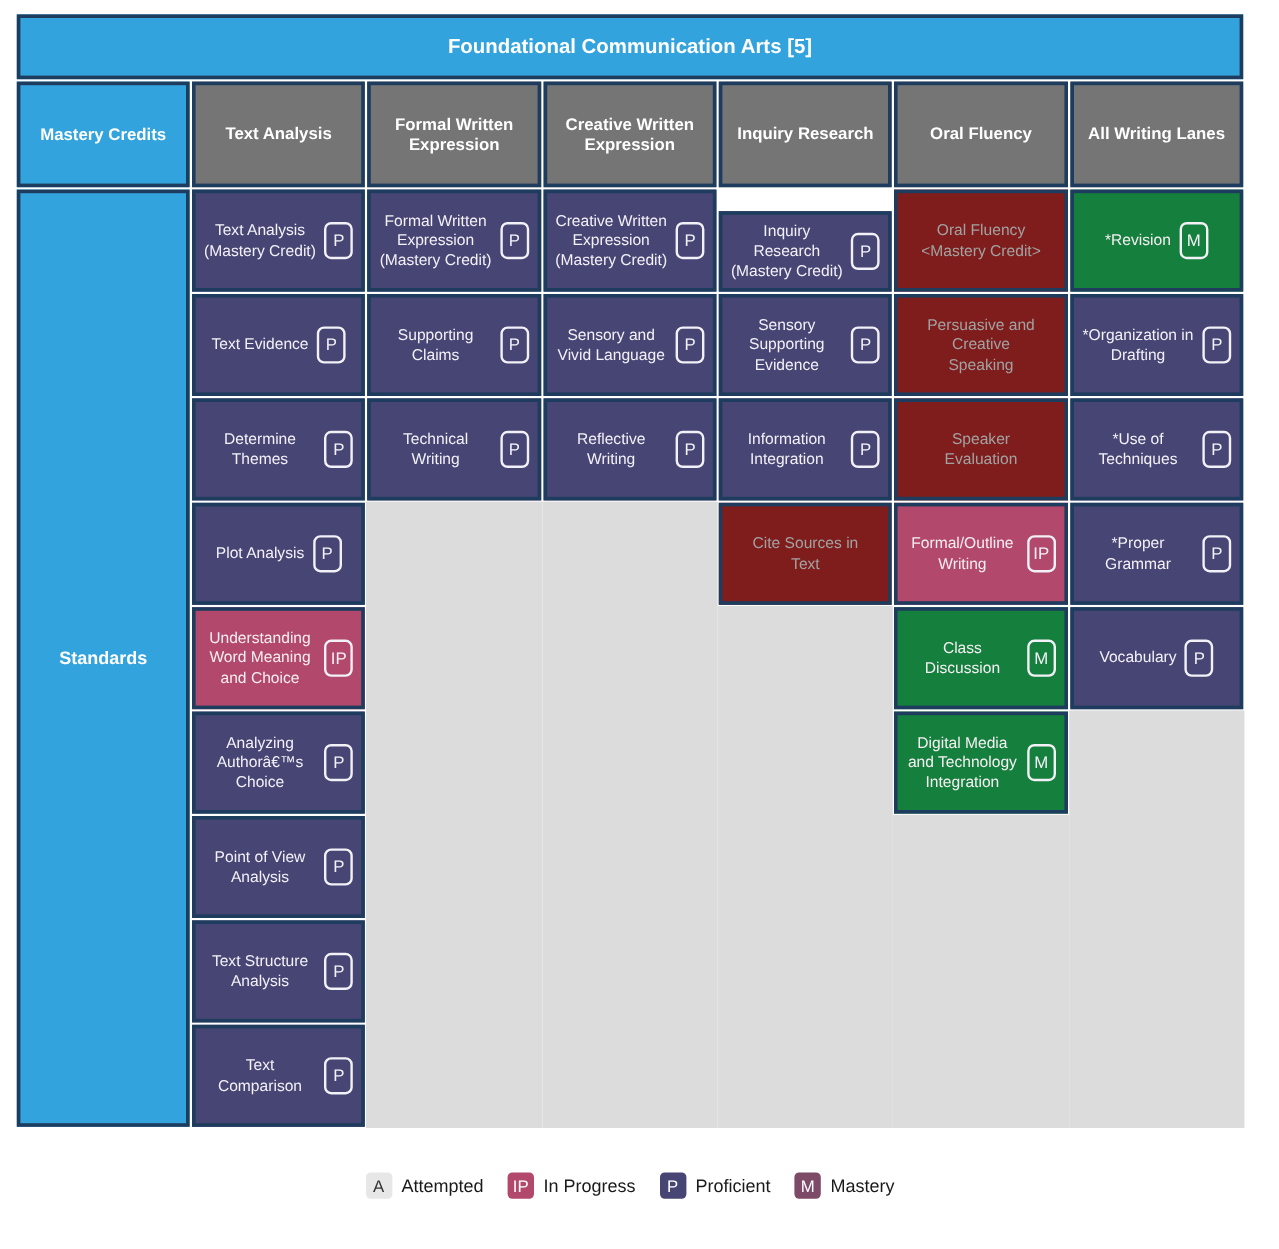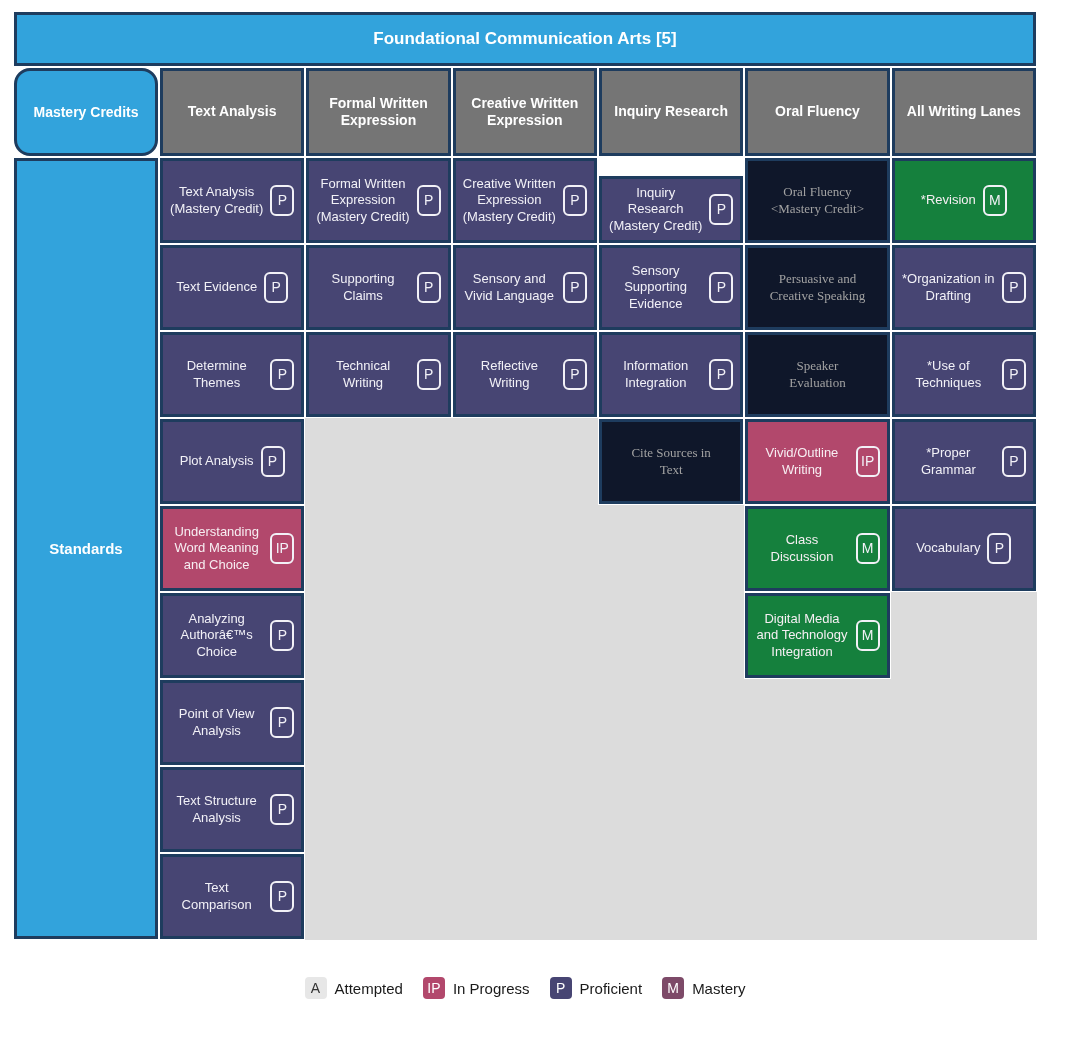--- a/index.html
+++ b/index.html
@@ -3,28 +3,28 @@
 <meta charset="utf-8">
 <style>
   html,body{margin:0;padding:0;background:#ffffff;font-family:"Liberation Sans",sans-serif;}
   .page{width:902px;height:1041px;background:#fff;box-sizing:border-box;padding:12px 30px 0 14px;}
   .board{width:1022px;display:grid;grid-template-columns:144px repeat(6,1fr);
          grid-template-rows:54px 88px repeat(9,85px);gap:2px;background:#fff;}
   .cell{box-sizing:border-box;border:3px solid #1e3c5e;display:flex;align-items:center;justify-content:center;
         text-align:center;position:relative;z-index:1;}
   .title-bar{grid-column:1/-1;grid-row:1;background:#32a3dc;color:#fff;font-weight:bold;font-size:17px;}
   .hdr{background:#757575;color:#fff;font-weight:bold;font-size:14px;line-height:1.25;padding:2px 6px;}
-  .hdr-blue{background:#32a3dc;color:#fff;font-weight:bold;font-size:14px;border-radius:16px;}
+  .hdr-blue{background:#32a3dc;color:#fff;font-weight:bold;font-size:14px;}
   .standards{grid-column:1;grid-row:3/span 9;background:#32a3dc;color:#fff;font-weight:bold;font-size:15px;}
   .card{gap:7px;padding:3px 7px;font-size:13px;line-height:1.25;cursor:default;}
   .card .lbl{max-width:100px;}
   .st-P{background:#474573;color:#f2f1f7;}
   .st-IP{background:#b2486c;color:#f7eef2;}
   .st-M{background:#15803d;color:#f6eff3;}
-  .st-none{background:#0f172a;color:#a2a2a2;font-family:Liberation Serif, serif;}
+  .st-none{background:#7f1d1d;color:#a2a2a2;}
   .badge{flex:0 0 auto;width:24px;height:31px;border:2px solid #f2f1f7;border-radius:6px;
          display:flex;align-items:center;justify-content:center;font-size:14px;color:#f2f1f7;box-sizing:border-box;}
   .filler{background:#dcdcdc;margin:-1px;z-index:0;}
   .legend{width:1022px;margin-top:38px;display:flex;justify-content:center;align-items:center;gap:20px;}
   .legend-item{display:flex;align-items:center;gap:8px;font-size:15px;color:#1a1a1a;}
   .chip{min-width:22px;height:22px;padding:0 3px;border-radius:4px;display:flex;align-items:center;
         justify-content:center;font-size:14px;box-sizing:border-box;}
   .chip-A{background:#e7e7e7;color:#333333;}
   .chip-IP{background:#b2486c;color:#ffffff;}
   .chip-P{background:#474573;color:#ffffff;}
@@ -125,21 +125,21 @@
       <div class="cell card st-none" style="grid-area: 3 / 6;">
         <span class="lbl">Oral Fluency &lt;Mastery Credit&gt;</span>
       </div>
       <div class="cell card st-none" style="grid-area: 4 / 6;">
         <span class="lbl">Persuasive and Creative Speaking</span>
       </div>
       <div class="cell card st-none" style="grid-area: 5 / 6;">
         <span class="lbl">Speaker Evaluation</span>
       </div>
       <div class="cell card st-IP" style="grid-area: 6 / 6;">
-        <span class="lbl">Vivid/Outline Writing</span>
+        <span class="lbl">Formal/Outline Writing</span>
         <span class="badge">IP</span>
       </div>
       <div class="cell card st-M" style="grid-area: 7 / 6;">
         <span class="lbl">Class Discussion</span>
         <span class="badge">M</span>
       </div>
       <div class="cell card st-M" style="grid-area: 8 / 6;">
         <span class="lbl">Digital Media and Technology Integration</span>
         <span class="badge">M</span>
       </div>

